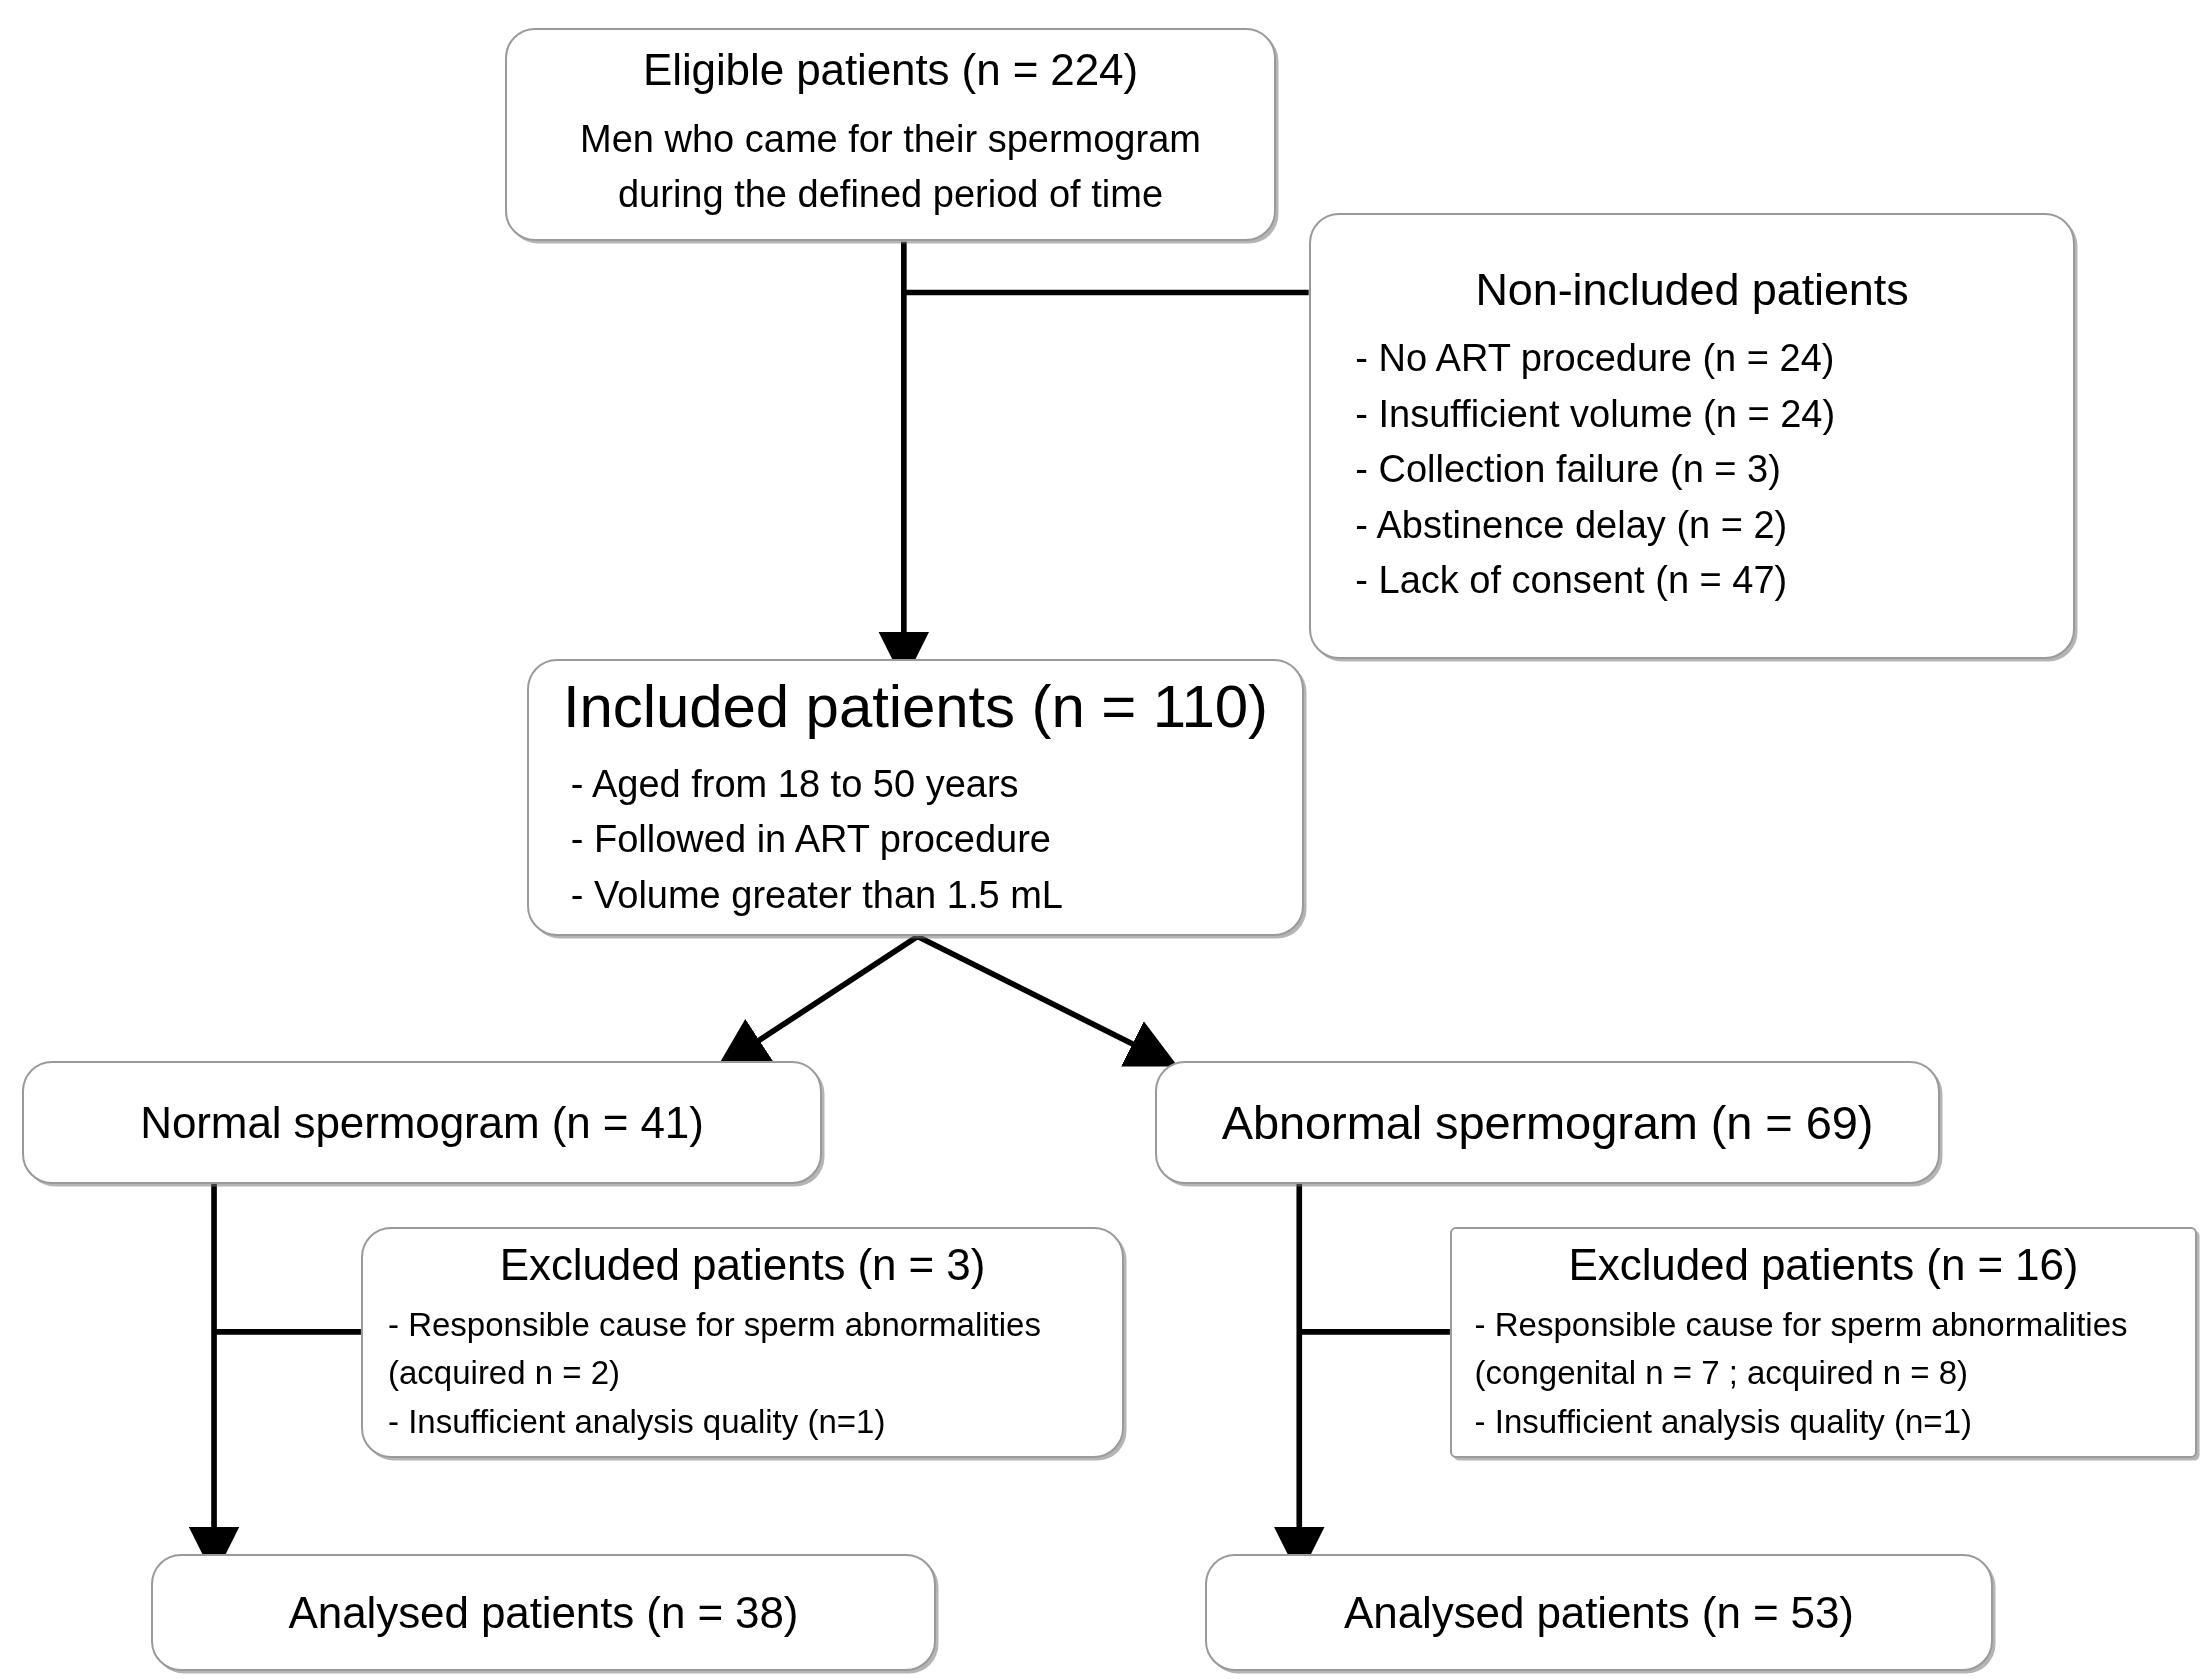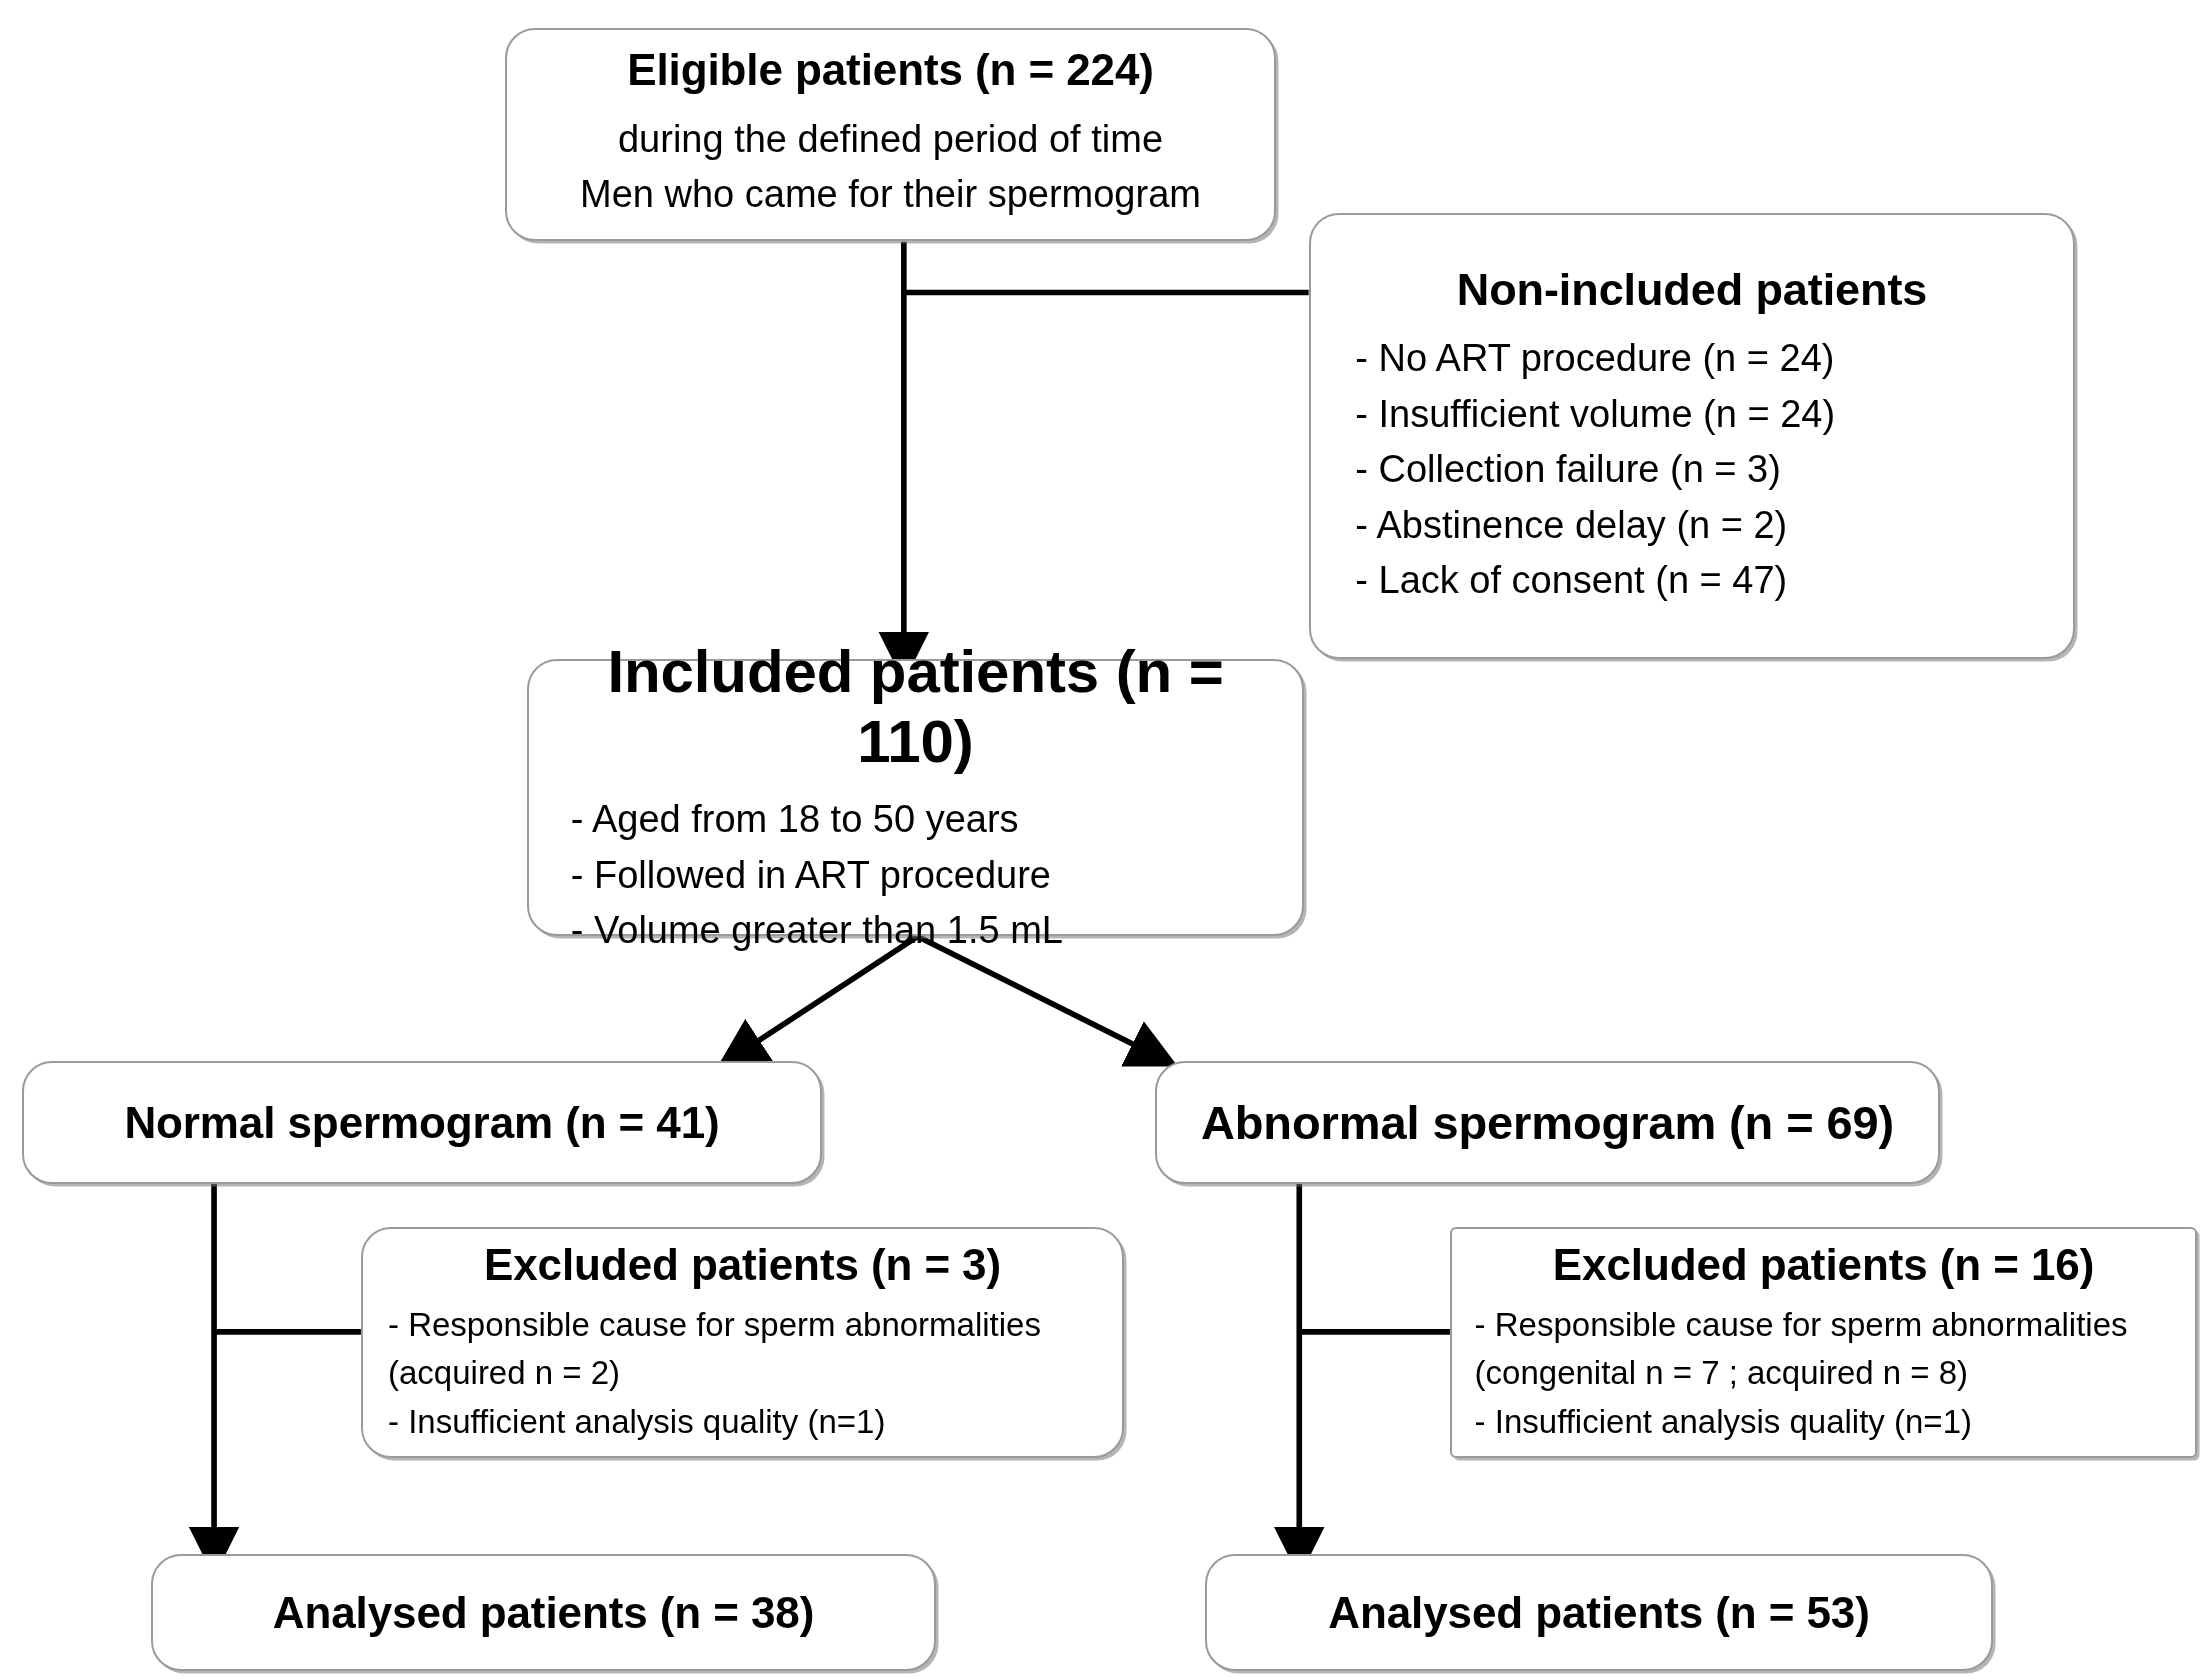--- a/index.html
+++ b/index.html
@@ -16,21 +16,21 @@
     box-sizing:border-box;
     background:#ffffff;
     border:2.5px solid #9a9a9a;
     border-radius:30px;
     box-shadow:3.1px 3.1px 0 -0.6px rgba(120,120,120,0.55);
     display:flex;
     flex-direction:column;
     justify-content:center;
   }
   .title{
-    font-weight:bold;
+    font-weight:normal;
     text-align:center;
     color:#000000;
     line-height:1.18;
     letter-spacing:-0.1px;
   }
   .lines{
     color:#000000;
     line-height:1.46;
   }
   .lines div{ white-space:nowrap; }
@@ -99,22 +99,22 @@
     <line x1="341" y1="2122" x2="575" y2="2122" stroke="#000000" stroke-width="9"></line>
 
     <line x1="2070" y1="1886" x2="2070" y2="2470" stroke="#000000" stroke-width="9" marker-end="url(#arrowhead)"></line>
 
     <line x1="2070" y1="2122" x2="2310" y2="2122" stroke="#000000" stroke-width="9"></line>
   </svg>
 
   <div class="box" id="box-eligible">
     <div class="title">Eligible patients (n = 224)</div>
     <div class="lines">
+      <div>Men who came for their spermogram</div>
       <div>during the defined period of time</div>
-      <div>Men who came for their spermogram</div>
     </div>
   </div>
 
   <div class="box" id="box-non-included">
     <div class="title">
       <div>Non-included patients</div>
     </div>
     <div class="lines">
       <div>- No ART procedure (n = 24)</div>
       <div>- Insufficient volume (n = 24)</div>

